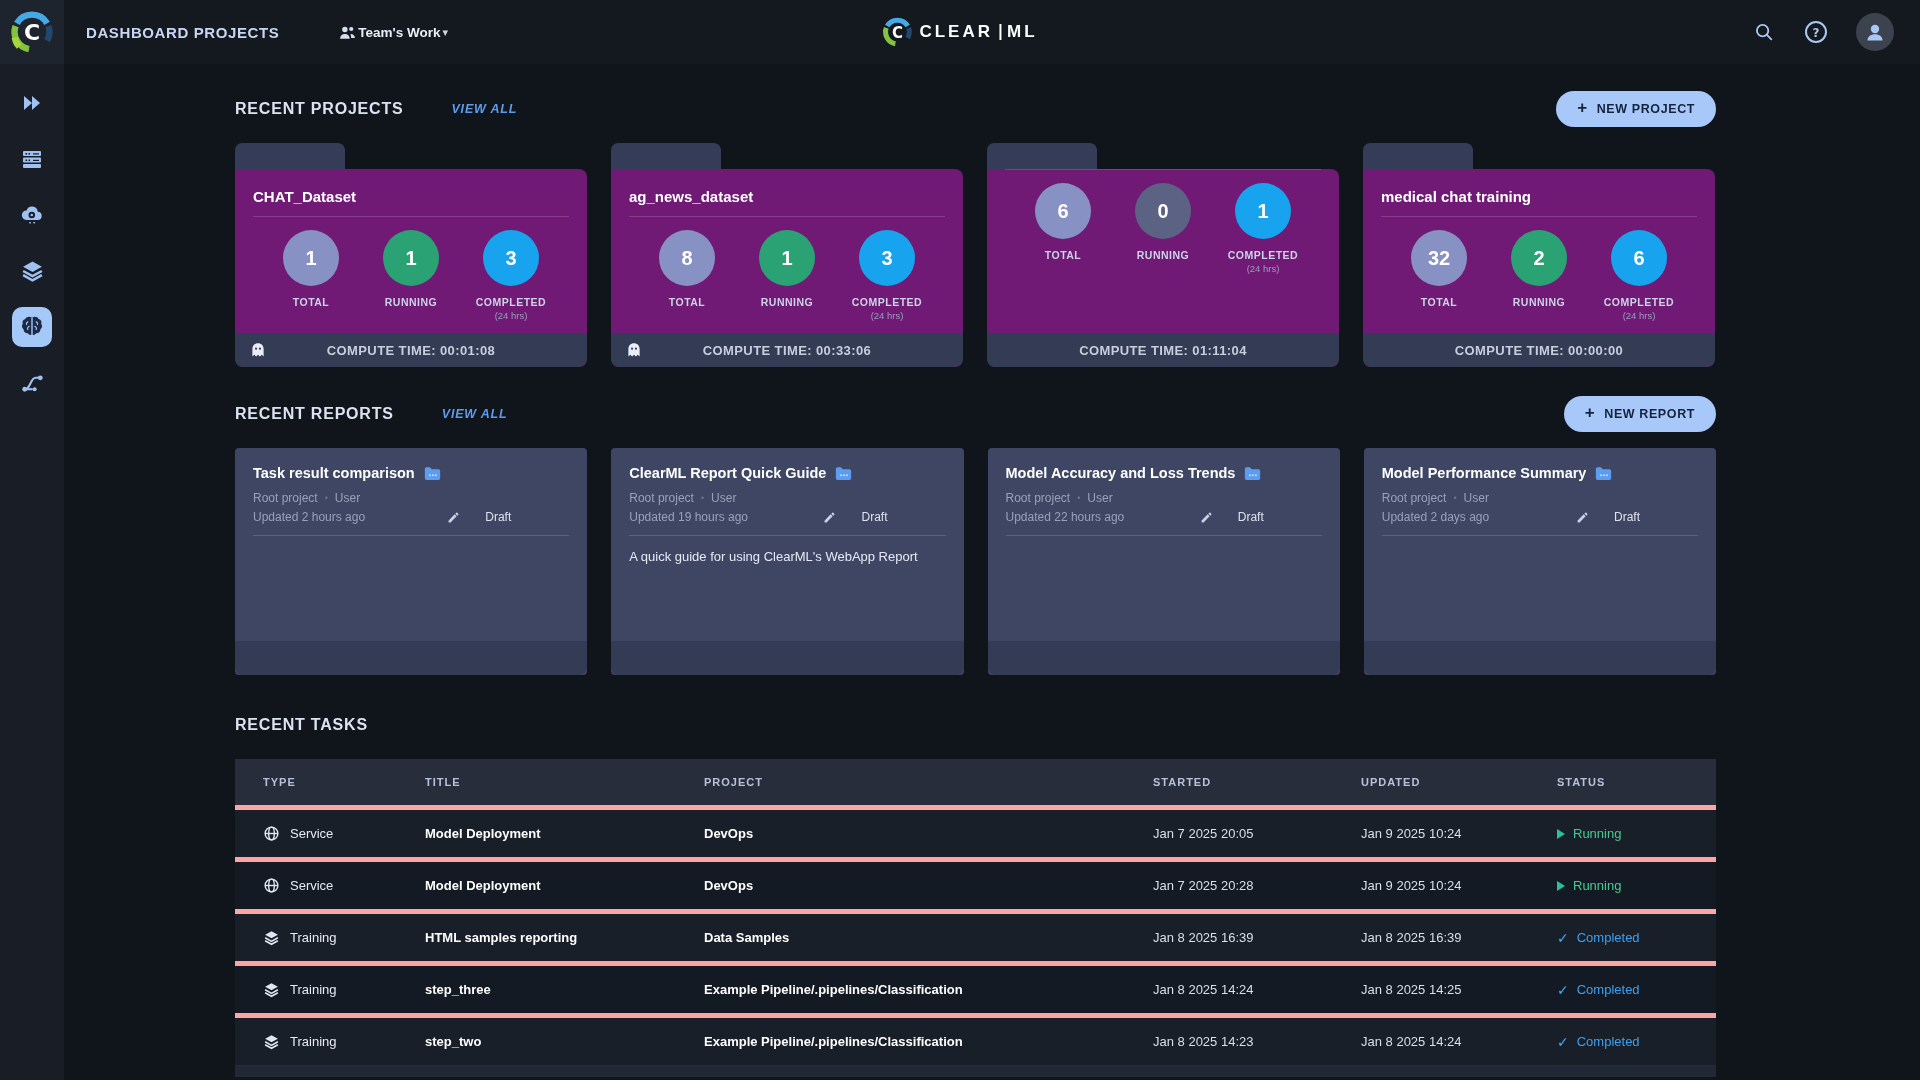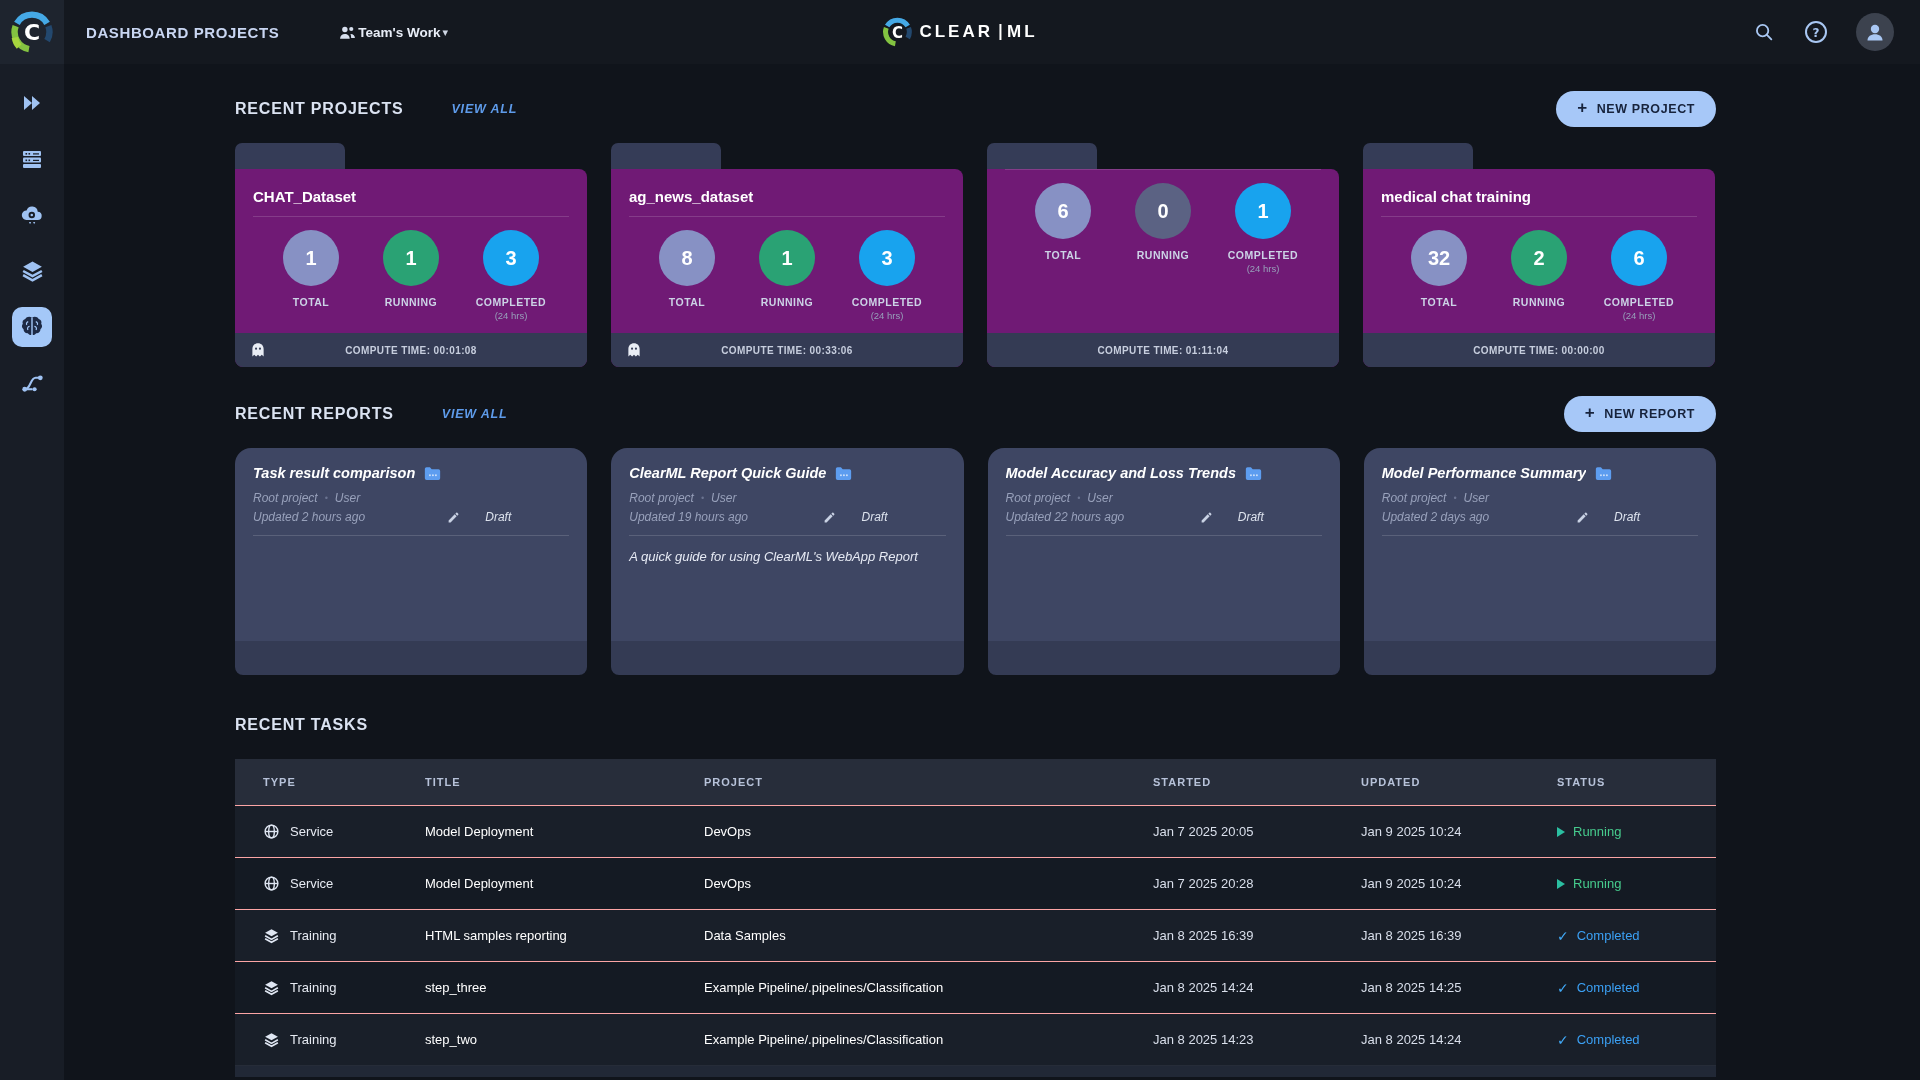--- a/index.html
+++ b/index.html
@@ -46,44 +46,44 @@
   .stat { display:flex; flex-direction:column; align-items:center; width:76px; }
   .circle { width:56px; height:56px; border-radius:50%; display:flex; align-items:center; justify-content:center; font-size:20px; font-weight:bold; color:#fff; }
   .c-total { background:#8791c4; }
   .c-running { background:#2aa274; }
   .c-running.zero { background:#5b6283; }
   .c-completed { background:#18a3ee; }
   .stat-label { margin-top:10px; font-size:10.5px; font-weight:bold; letter-spacing:.5px; color:#ccd3e6; }
   .stat-sub { margin-top:2px; font-size:9.5px; color:#97a0ba; height:11px; }
   .p-footer { position:absolute; left:0; right:0; bottom:0; height:34px; background:#343b54; border-radius:0 0 8px 8px; display:flex; align-items:center; justify-content:center; }
   .ghost { position:absolute; left:14px; top:8px; }
-  .compute { font-size:10px; font-weight:bold; letter-spacing:.4px; color:#c7cede; }
+  .compute { font-size:13px; font-weight:bold; letter-spacing:.4px; color:#c7cede; }
 
   
-  .r-card { width:381px; height:227px; background:#3e4663; border-radius:16px; position:relative; cursor:pointer;font-style:italic; }
+  .r-card { width:381px; height:227px; background:#3e4663; border-radius:4px; position:relative; cursor:pointer; }
   .r-content { padding:17px 18px 0; }
   .r-title-row { display:flex; align-items:center; gap:9px; }
   .r-title { font-size:14.5px; font-weight:bold; color:#fff; white-space:nowrap; overflow:hidden; }
   .r-meta { margin-top:10px; font-size:12px; color:#98a1bb; display:flex; align-items:center; gap:7px; }
   .r-meta .dot { font-size:9px; color:#6a7390; }
   .r-upd-row { margin-top:5px; display:flex; align-items:center; font-size:12px; color:#98a1bb; }
   .r-draft { margin-left:auto; margin-right:58px; display:flex; align-items:center; gap:25px; font-size:12px; color:#dde3ee; }
   .r-div { margin:11px 0 0; border-top:1px solid rgba(255,255,255,.15); }
   .r-desc { margin-top:13px; font-size:13px; color:#e6eaf4; min-height:16px; }
   .r-footer { position:absolute; left:0; right:0; bottom:0; height:34px; background:#343b54; border-radius:0 0 8px 8px; }
 
   
   .table { margin-top:15px; width:1481px; }
   .t-grid { display:grid; grid-template-columns:162px 279px 449px 208px 196px 1fr; align-items:center; padding-left:28px; }
   .t-head { background:#272d3a; height:46px; font-size:11px; font-weight:bold; letter-spacing:1px; color:#b7c2d9; }
-  .t-row { height:52px; border-top:1px solid #fca5a5; font-size:13px; }
+  .t-row { height:52px; border-top:5px solid #fca5a5; font-size:13px; }
   .t-row.odd { background:#191f29; }
   .t-row.even { background:#141a23; }
   .cell-type { display:flex; align-items:center; gap:10px; color:#e6eaf2; }
-  .cell-title, .cell-project { font-weight:normal; color:#fff; white-space:nowrap; overflow:hidden; }
+  .cell-title, .cell-project { font-weight:bold; color:#fff; white-space:nowrap; overflow:hidden; }
   .cell-date { color:#d9dfeb; }
   .cell-status { display:flex; align-items:center; gap:8px; }
   .st-running { color:#46cb8d; }
   .st-completed { color:#3ba0f4; }
   .tri { width:0; height:0; border-left:8px solid #2bbfa1; border-top:5px solid transparent; border-bottom:5px solid transparent; }
   .chk { font-size:14px; color:#41a8f5; }
   .t-partial { height:12px; background:#212836; border-top:1px solid #262c38; }
 </style>
 </head>
 <body>

